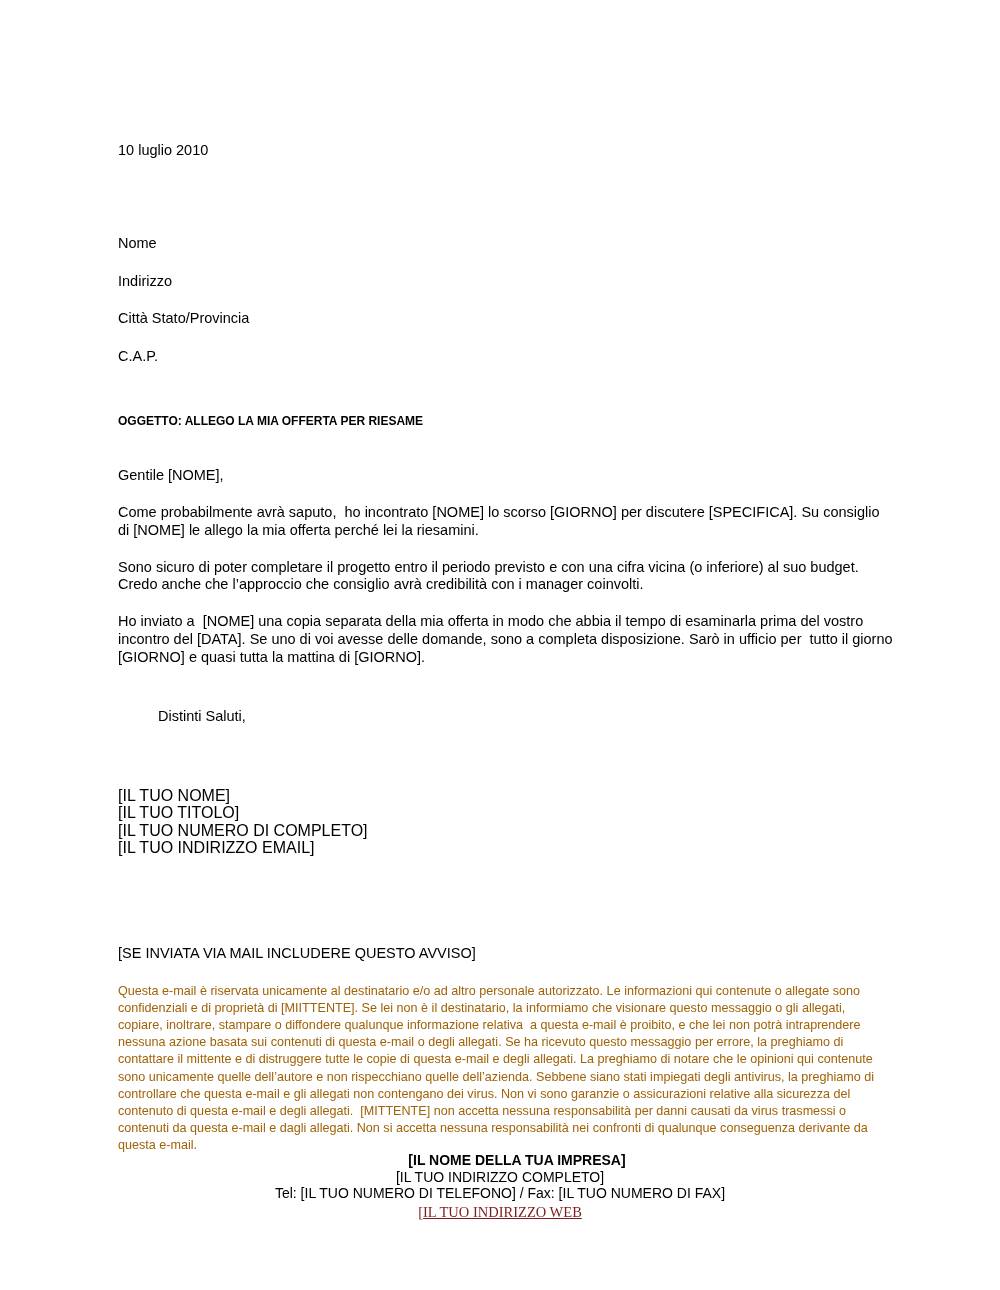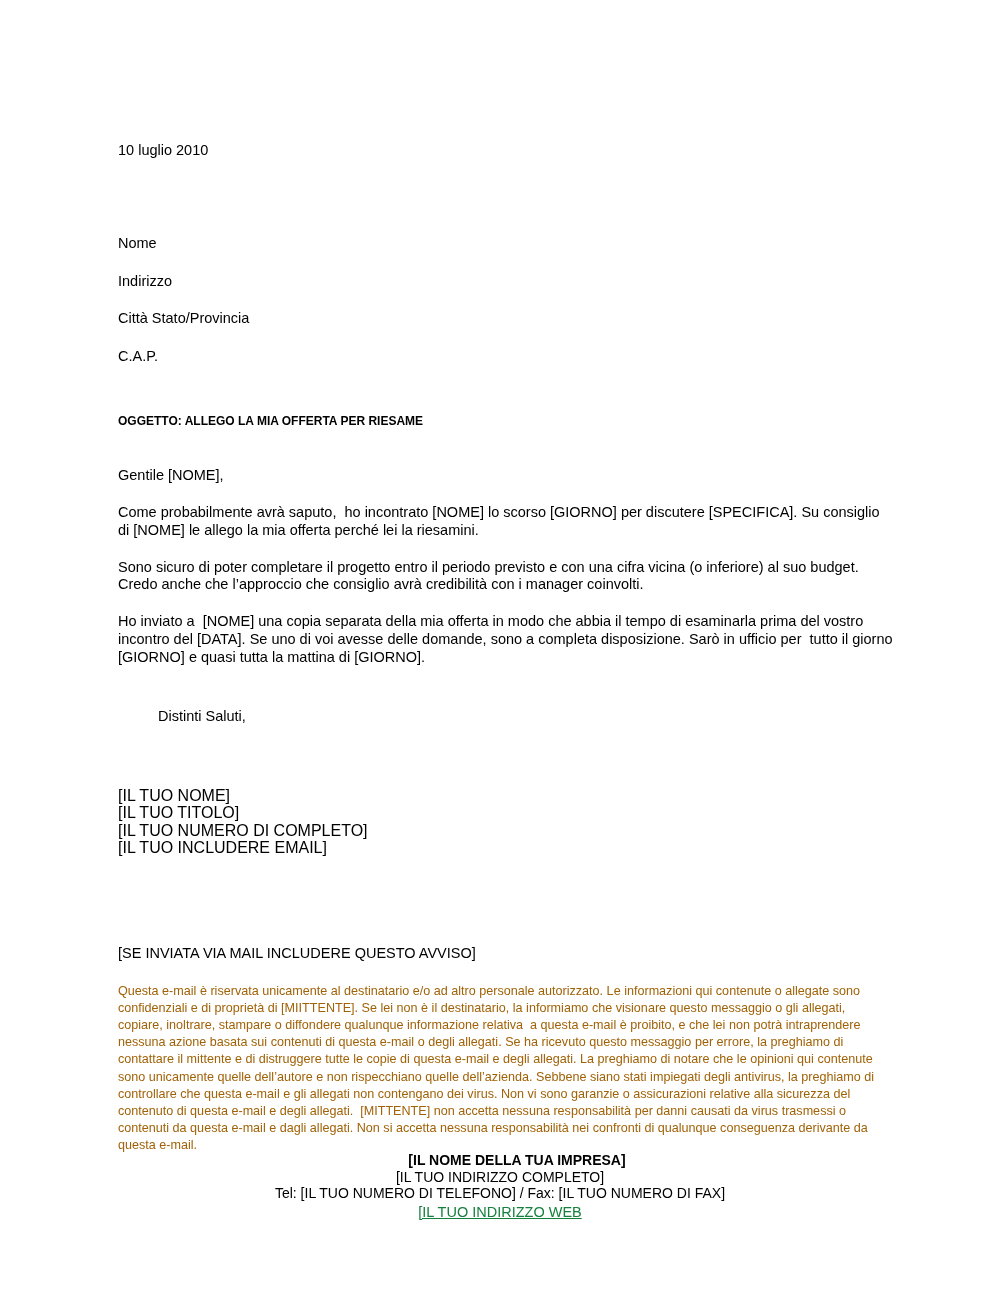--- a/index.html
+++ b/index.html
@@ -122,24 +122,24 @@
     white-space: pre;
     padding-left: 34px;
   }
   .footer-address,
   .footer-contact {
     font-size: 14px;
     line-height: 16.5px;
     white-space: pre;
   }
   .footer-web {
-    font-family: Liberation Sans, sans-serif;
-    font-size: 14.5px;
-    line-height: 17px;
-    color: #15803d;
+    font-family: Liberation Serif, serif;
+    font-size: 14.5px;
+    line-height: 17px;
+    color: #7f1d1d;
     text-decoration: underline;
     white-space: pre;
     display: inline-block;
     cursor: pointer;
   }
   .footer-web-wrap { margin-top: 1px; }
 </style>
 </head>
 <body>
 
@@ -175,21 +175,21 @@
     <div class="spacer-closing"></div>
 
     <div class="closing">Distinti Saluti,</div>
 
     <div class="spacer-signature"></div>
 
     <div class="signature-block">
       <div class="signature-line">[IL TUO NOME]</div>
       <div class="signature-line">[IL TUO TITOLO]</div>
       <div class="signature-line">[IL TUO NUMERO DI COMPLETO]</div>
-      <div class="signature-line">[IL TUO INCLUDERE EMAIL]</div>
+      <div class="signature-line">[IL TUO INDIRIZZO EMAIL]</div>
     </div>
 
     <div class="spacer-notice"></div>
 
     <div class="notice-heading">[SE INVIATA VIA MAIL INCLUDERE QUESTO AVVISO]</div>
 
     <div class="spacer-disclaimer"></div>
 
     <div class="disclaimer">Questa e-mail è riservata unicamente al destinatario e/o ad altro personale autorizzato. Le informazioni qui contenute o allegate sono confidenziali e di proprietà di [MIITTENTE]. Se lei non è il destinatario, la informiamo che visionare questo messaggio o gli allegati, copiare, inoltrare, stampare o diffondere qualunque informazione relativa  a questa e-mail è proibito, e che lei non potrà intraprendere nessuna azione basata sui contenuti di questa e-mail o degli allegati. Se ha ricevuto questo messaggio per errore, la preghiamo di contattare il mittente e di distruggere tutte le copie di questa e-mail e degli allegati. La preghiamo di notare che le opinioni qui contenute sono unicamente quelle dell’autore e non rispecchiano quelle dell’azienda. Sebbene siano stati impiegati degli antivirus, la preghiamo di controllare che questa e-mail e gli allegati non contengano dei virus. Non vi sono garanzie o assicurazioni relative alla sicurezza del contenuto di questa e-mail e degli allegati.  [MITTENTE] non accetta nessuna responsabilità per danni causati da virus trasmessi o contenuti da questa e-mail e dagli allegati. Non si accetta nessuna responsabilità nei confronti di qualunque conseguenza derivante da questa e-mail.</div>
 

